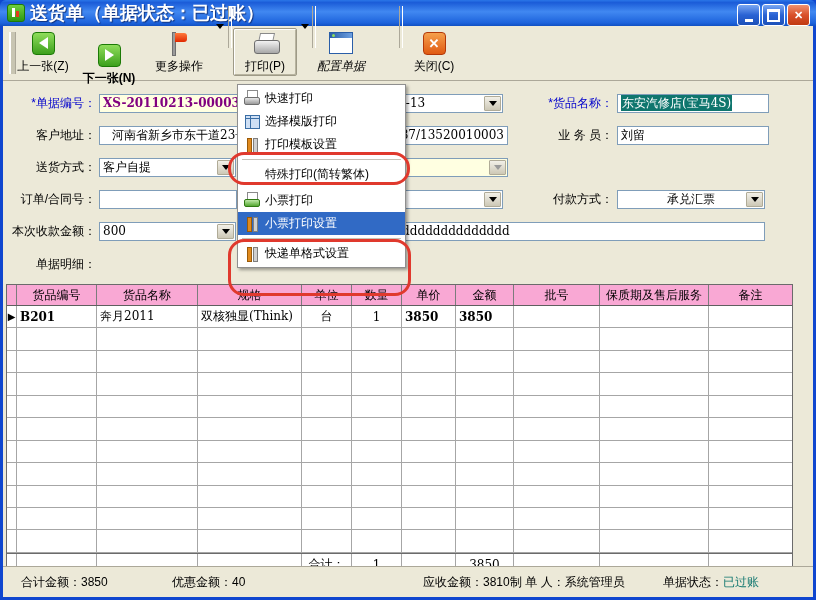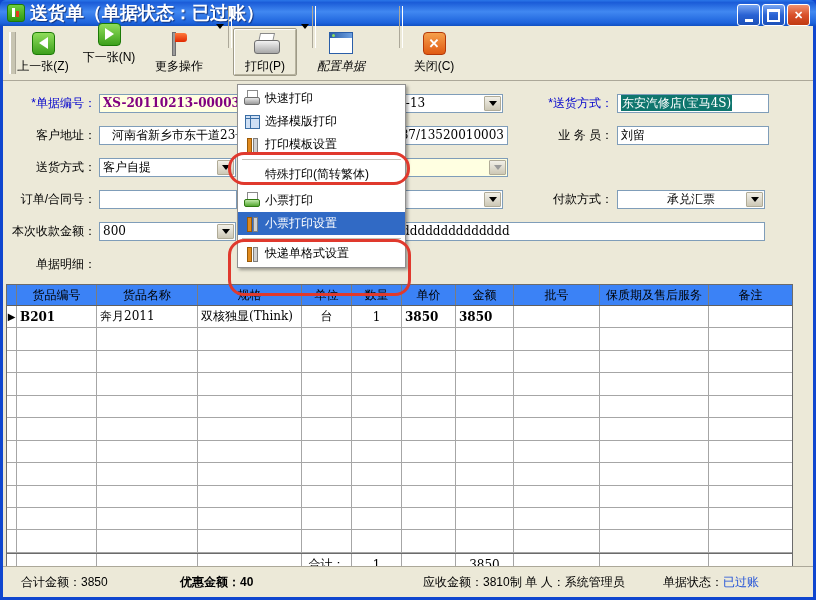--- a/index.html
+++ b/index.html
@@ -56,36 +56,36 @@
     display:flex;align-items:center;justify-content:center;}
   .combo-arrow::after{content:"";width:0;height:0;border-style:solid;border-width:5px 4px 0 4px;
     border-color:#000 transparent transparent transparent;}
   .combo-arrow.disabled::after{border-color:#9a9a9a transparent transparent transparent;}
   .sel-text{background:#0f766e;color:#fff;padding:1px 1px;}
   .docno{color:#800080;font-weight:bold;}
   .ralign{text-align:right;}
   
   .grid{position:absolute;left:6px;top:284px;width:785px;border:1px solid #6b6b6b;box-sizing:content-box;background:#fff;}
   .g-row{display:flex;height:21.45px;border-bottom:1px solid #a6a6a6;background:#fff;}
-  .g-head{display:flex;height:20px;background:#3b82f6;border-bottom:1px solid #5f5f5f;}
+  .g-head{display:flex;height:20px;background:#f9a8d4;border-bottom:1px solid #5f5f5f;}
   .g-cell{box-sizing:border-box;border-right:1px solid #a6a6a6;overflow:hidden;white-space:nowrap;
     display:flex;align-items:center;justify-content:center;font-family:"DejaVu Serif",serif;}
   .g-head .g-cell{border-right:1px solid #7c7c7c;font-family:"Liberation Sans",sans-serif;}
   .g-cell.left{justify-content:flex-start;padding-left:3px;}
   .g-cell.bold{font-weight:bold;}
   .c0{width:10px;}.c1{width:80px;}.c2{width:101px;}.c3{width:104px;}.c4{width:50px;}
   .c5{width:50px;}.c6{width:54px;}.c7{width:58px;}.c8{width:86px;}.c9{width:109px;}.c10{width:83px;}
   .c10{border-right:none!important;}
   .row-sel{color:#000;font-size:10px;justify-content:center;}
   .g-total{display:flex;height:22px;background:#fff;border-top:1px solid #6b6b6b;}
   
   .statusbar{position:absolute;left:3px;top:566px;width:810px;height:28px;background:#ece9d8;
     border-top:1px solid #aca899;}
   .sb-item{position:absolute;top:7px;white-space:nowrap;}
-  .status-ok{color:#1d4ed8;}
+  .status-ok{color:#0f766e;}
   
   .menu{position:absolute;left:237px;top:84px;width:169px;background:#fff;
     border:1px solid #8f8f8f;box-shadow:2px 2px 3px rgba(0,0,0,.35);padding:2px 0;box-sizing:border-box;z-index:20;}
   .m-item{height:23px;display:flex;align-items:center;padding-left:5px;box-sizing:border-box;cursor:default;}
   .m-item .m-ico{width:18px;height:16px;margin-right:4px;display:flex;align-items:center;justify-content:center;}
   .m-item.selected{background:#316ac5;color:#fff;}
   .m-sep{height:1px;background:#c5c2b8;margin:3px 4px;}
   .m-gap{height:3px;}
   .m-label{white-space:nowrap;}
   
@@ -142,21 +142,21 @@
     <div class="grip"></div>
   </div>
   <div class="tbar-btn" style="left:12px;top:28px;width:62px;">
     <div class="tico">
         <div class="sq-green">
           <div class="tri-l"></div>
         </div>
       </div>
     <div class="tbar-label">上一张(Z)</div>
   </div>
-  <div class="tbar-btn" style="left:78px;top:19px;width:62px;">
+  <div class="tbar-btn" style="left:78px;top:40px;width:62px;font-weight:bold;">
     <div class="tico">
         <div class="sq-green">
           <div class="tri-r"></div>
         </div>
       </div>
     <div class="tbar-label">下一张(N)</div>
   </div>
   <div class="tbar-btn" style="left:146px;top:28px;width:66px;">
     <div class="tico">
         <div class="i-flag"></div>
@@ -189,21 +189,21 @@
       </div>
     <div class="tbar-label">关闭(C)</div>
   </div>
 
   <div class="flabel req" style="left:0;top:94px;width:96px;">*单据编号：</div>
   <div class="field yellow docno" style="left:99px;top:94px;width:151px;">XS-20110213-00003</div>
   <div class="field" style="left:352px;top:94px;width:151px;">
     <span>2011-02-13</span>
     <div class="combo-arrow"></div>
   </div>
-  <div class="flabel req" style="left:520px;top:94px;width:93px;">*送货方式：</div>
+  <div class="flabel req" style="left:520px;top:94px;width:93px;">*货品名称：</div>
   <div class="field" style="left:617px;top:94px;width:152px;">
     <span class="sel-text">东安汽修店(宝马4S)</span>
   </div>
 
   <div class="flabel" style="left:0;top:126px;width:96px;">客户地址：</div>
   <div class="field" style="left:99px;top:126px;width:151px;padding-left:12px;">河南省新乡市东干道23号</div>
   <div class="field ralign" style="left:352px;top:126px;width:156px;">0087/13520010003</div>
   <div class="flabel" style="left:520px;top:126px;width:93px;">业 务 员：</div>
   <div class="field" style="left:617px;top:126px;width:152px;">刘留</div>
 
@@ -405,21 +405,21 @@
       <div class="g-cell c6"></div>
       <div class="g-cell c7">3850</div>
       <div class="g-cell c8"></div>
       <div class="g-cell c9"></div>
       <div class="g-cell c10"></div>
     </div>
   </div>
 
   <div class="statusbar">
     <div class="sb-item" style="left:18px;"><span>合计金额：</span><span>3850</span></div>
-    <div class="sb-item" style="left:177px;font-weight:bold;"><span>优惠金额：</span><span>40</span></div>
+    <div class="sb-item" style="left:169px;"><span>优惠金额：</span><span>40</span></div>
     <div class="sb-item" style="left:392px;margin-left:28px;"><span>应收金额：</span><span>3810</span></div>
     <div class="sb-item" style="left:507px;"><span>制 单 人：</span><span>系统管理员</span></div>
     <div class="sb-item" style="left:660px;"><span>单据状态：</span><span class="status-ok">已过账</span></div>
   </div>
 
   <div class="menu">
     <div class="m-item">
       <span class="m-ico">
           <span class="i-printer">
             <span class="p-paper"></span>

